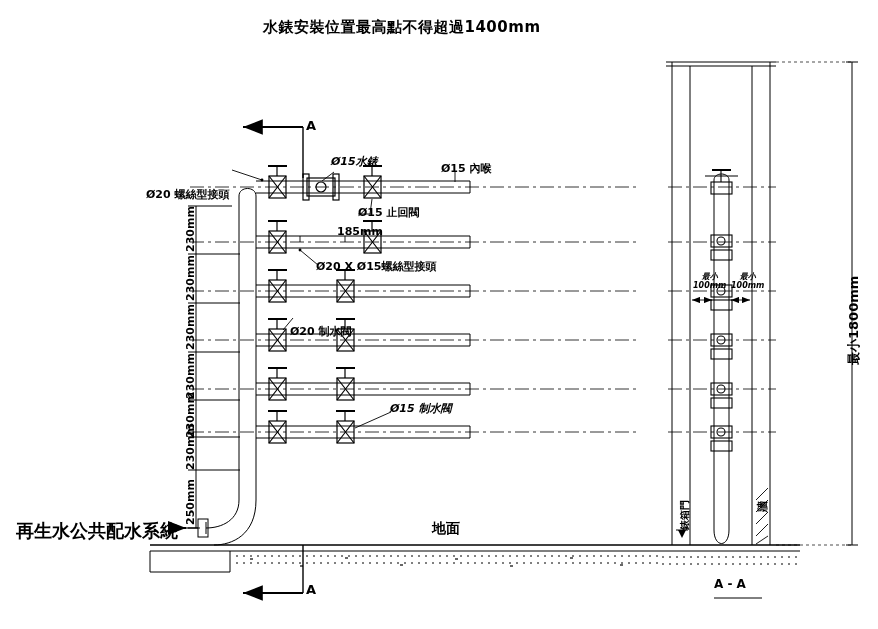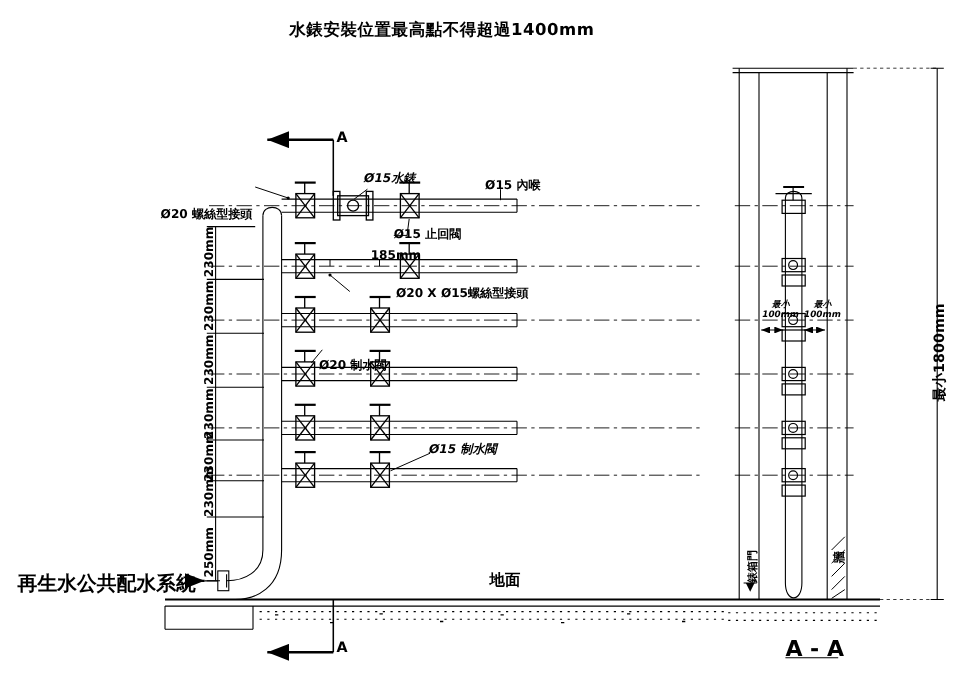--- a/index.html
+++ b/index.html
@@ -347,40 +347,40 @@
   </svg>
 
   <div class="lbl b" style="left:306px; top:119px; font-size:13px;">A</div>
   <div class="lbl b" style="left:306px; top:583px; font-size:13px;">A</div>
 
   <div class="lbl b" style="left:146px; top:157px;margin-top:32px;">Ø20 螺絲型接頭</div>
   <div class="lbl b" style="left:331px; top:156px;font-style:italic;">Ø15水錶</div>
   <div class="lbl b" style="left:358px; top:207px;text-align:center;">Ø15 止回閥</div>
   <div class="lbl b" style="left:441px; top:163px;text-align:center;">Ø15 內喉</div>
   <div class="lbl b" style="left:301px; top:226px;margin-left:36px;">185mm</div>
-  <div class="lbl b" style="left:316px; top:261px;margin-left:44px;">Ø20 X Ø15螺絲型接頭</div>
+  <div class="lbl b" style="left:316px; top:261px;">Ø20 X Ø15螺絲型接頭</div>
   <div class="lbl b" style="left:290px; top:310px;margin-top:16px;">Ø20 制水閥</div>
   <div class="lbl b" style="left:390px; top:403px;font-style:italic;">Ø15 制水閥</div>
 
-  <div class="lbl b" style="left:445px; top:520px; font-size:14px;">地面</div>
+  <div class="lbl b" style="left:432px; top:520px; font-size:14px;">地面</div>
   <div class="lbl b" style="left:16px; top:521px; font-size:18px;">再生水公共配水系統</div>
 
   <div class="lbl b rot90" style="left:185px; top:252px;">230mm</div>
   <div class="lbl b rot90" style="left:185px; top:301px;">230mm</div>
   <div class="lbl b rot90" style="left:185px; top:350px;">230mm</div>
   <div class="lbl b rot90" style="left:185px; top:399px;">230mm</div>
   <div class="lbl b rot90" style="left:185px; top:438px;">230mm</div>
   <div class="lbl b rot90" style="left:185px; top:470px;">230mm</div>
   <div class="lbl b rot90" style="left:185px; top:525px;">250mm</div>
 
   <div class="lbl b tiny" style="left:693px; top:272px; text-align:center; white-space:pre-line;">最小
 100mm</div>
   <div class="lbl b tiny" style="left:731px; top:272px; text-align:center; white-space:pre-line;">最小
 100mm</div>
 
   <div class="lbl b rot90" style="left:679px; top:530px; font-size:10px;">錶箱門</div>
   <div class="lbl b rot90" style="left:757px; top:512px; font-size:11px;">牆</div>
 
   <div class="big-dim rot90" style="left:845px; top:365px;">最小1800mm</div>
 
-  <div class="lbl b" style="left:714px; top:578px; font-size:20px;">A - A</div>
+  <div class="lbl b" style="left:714px; top:578px; font-size:12px;">A - A</div>
 
 </div>
 
 </body></html>

